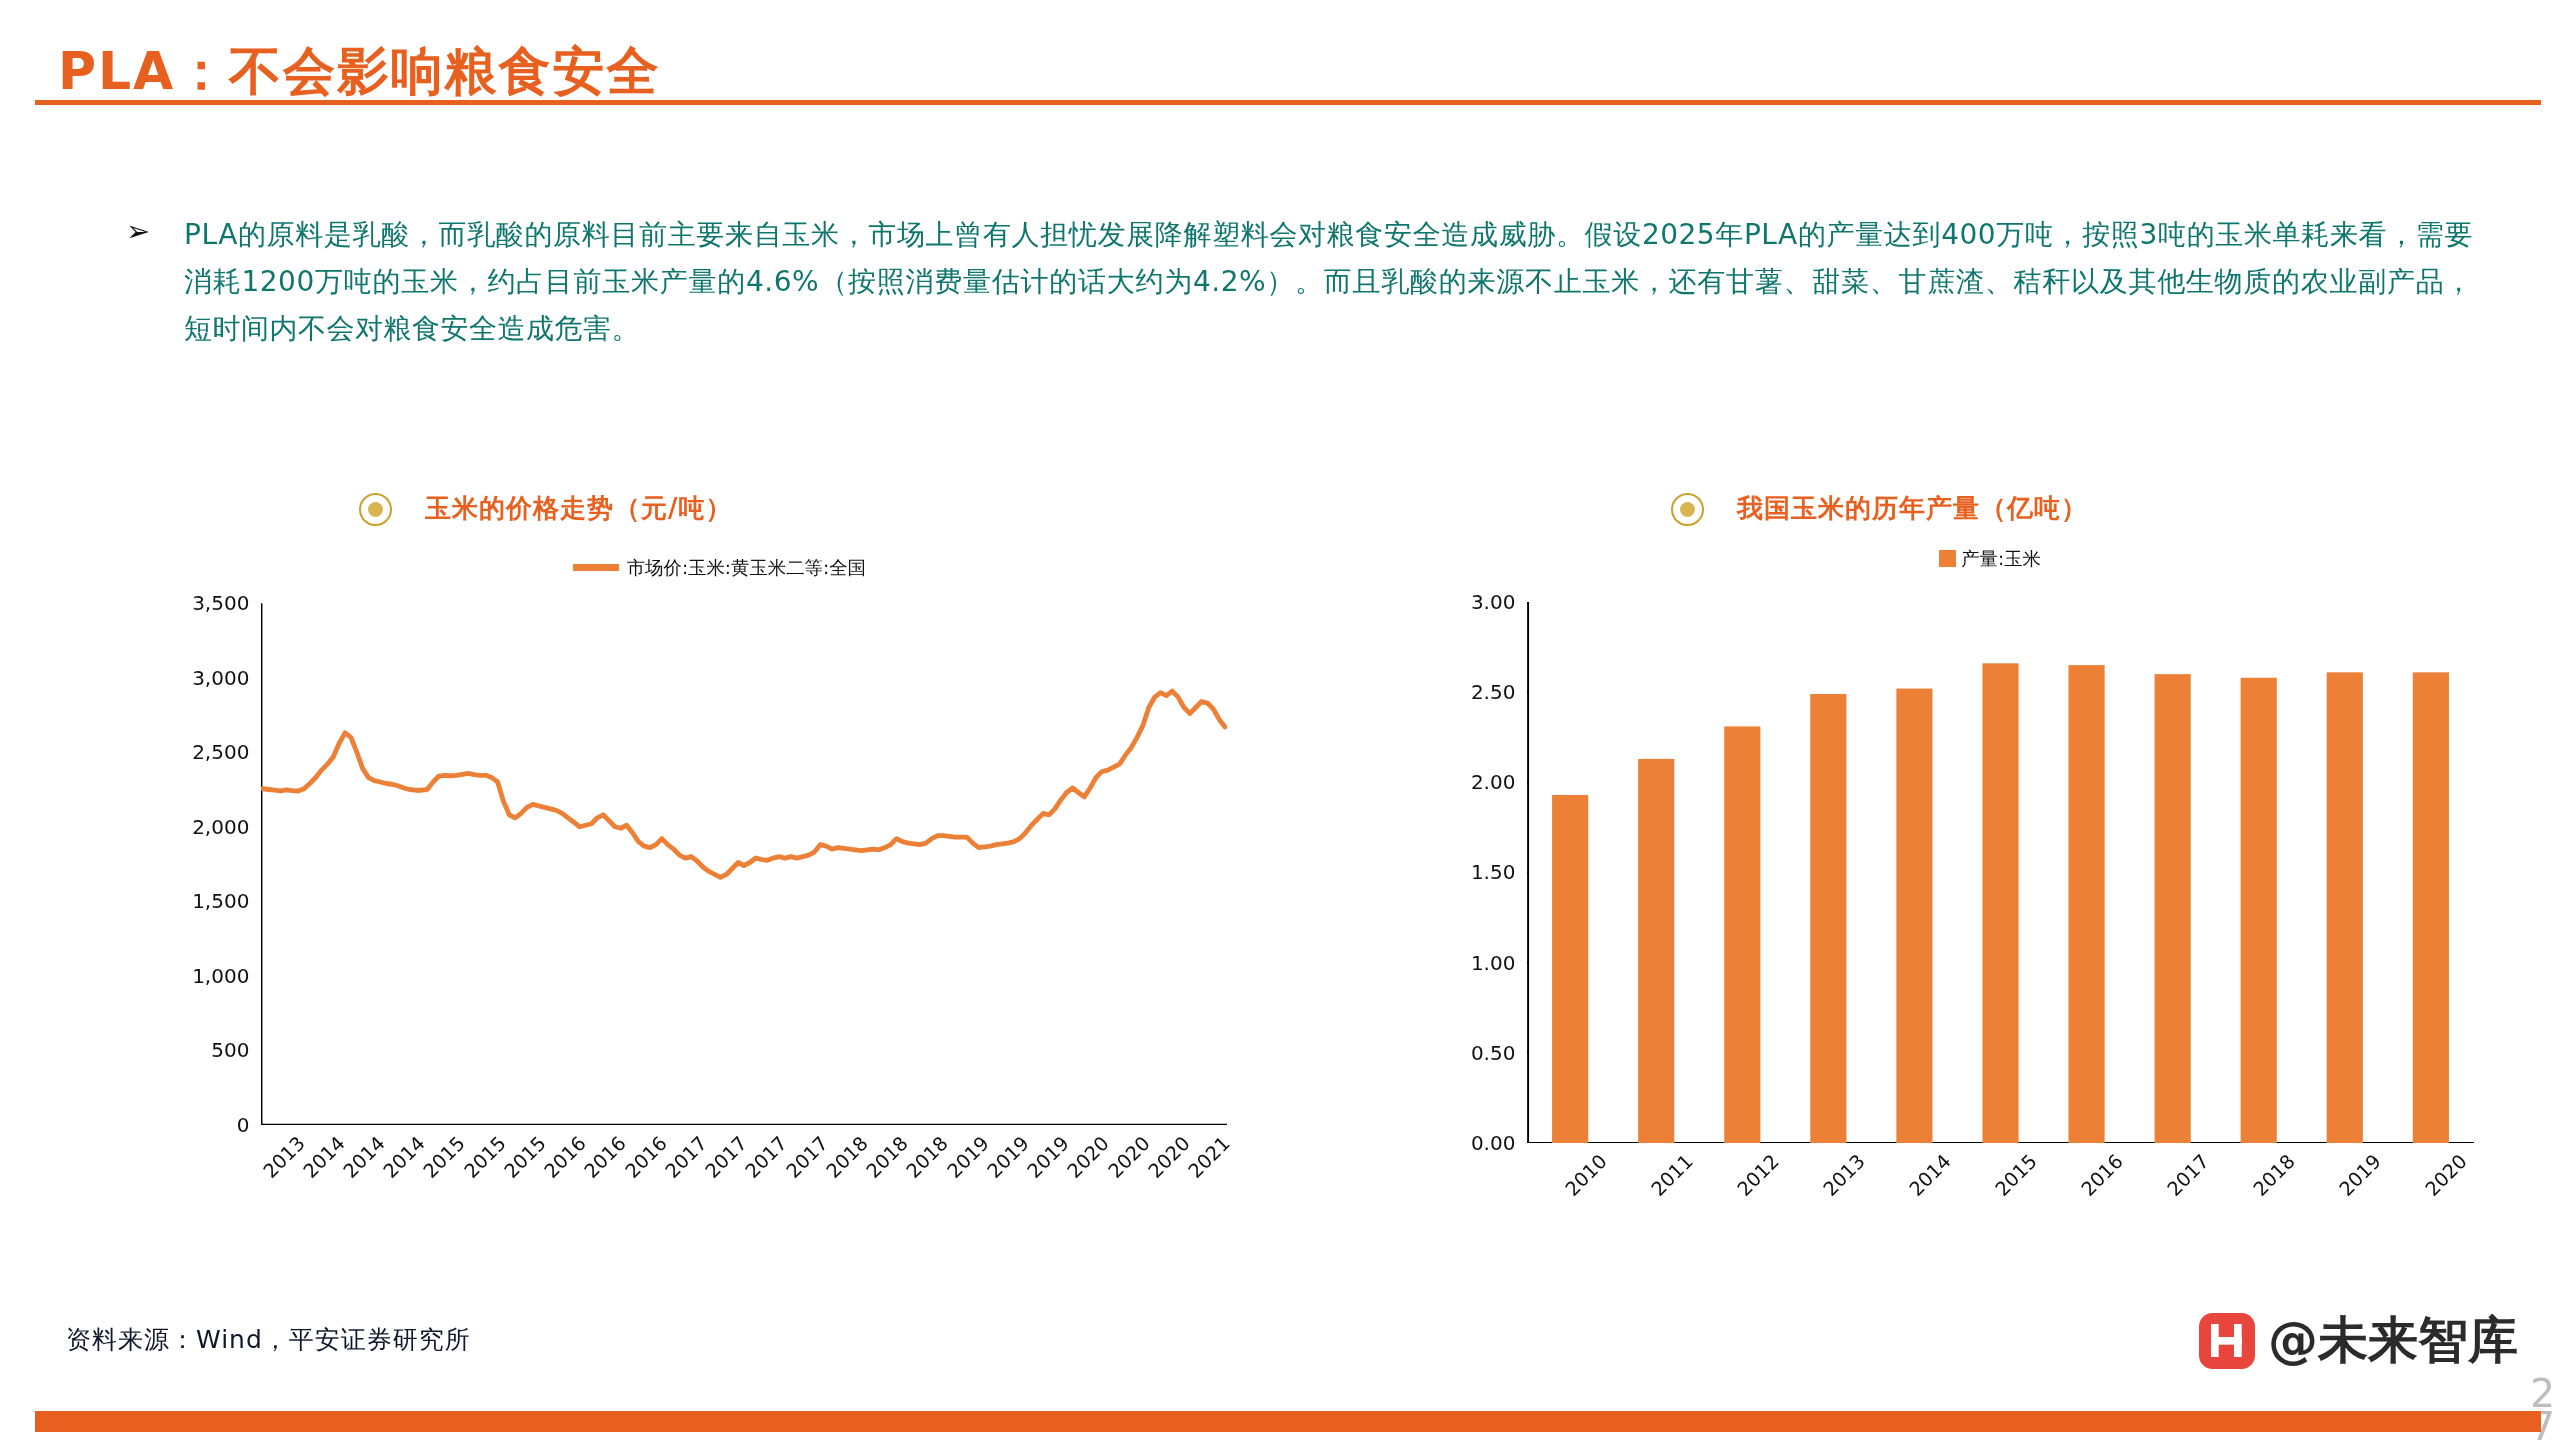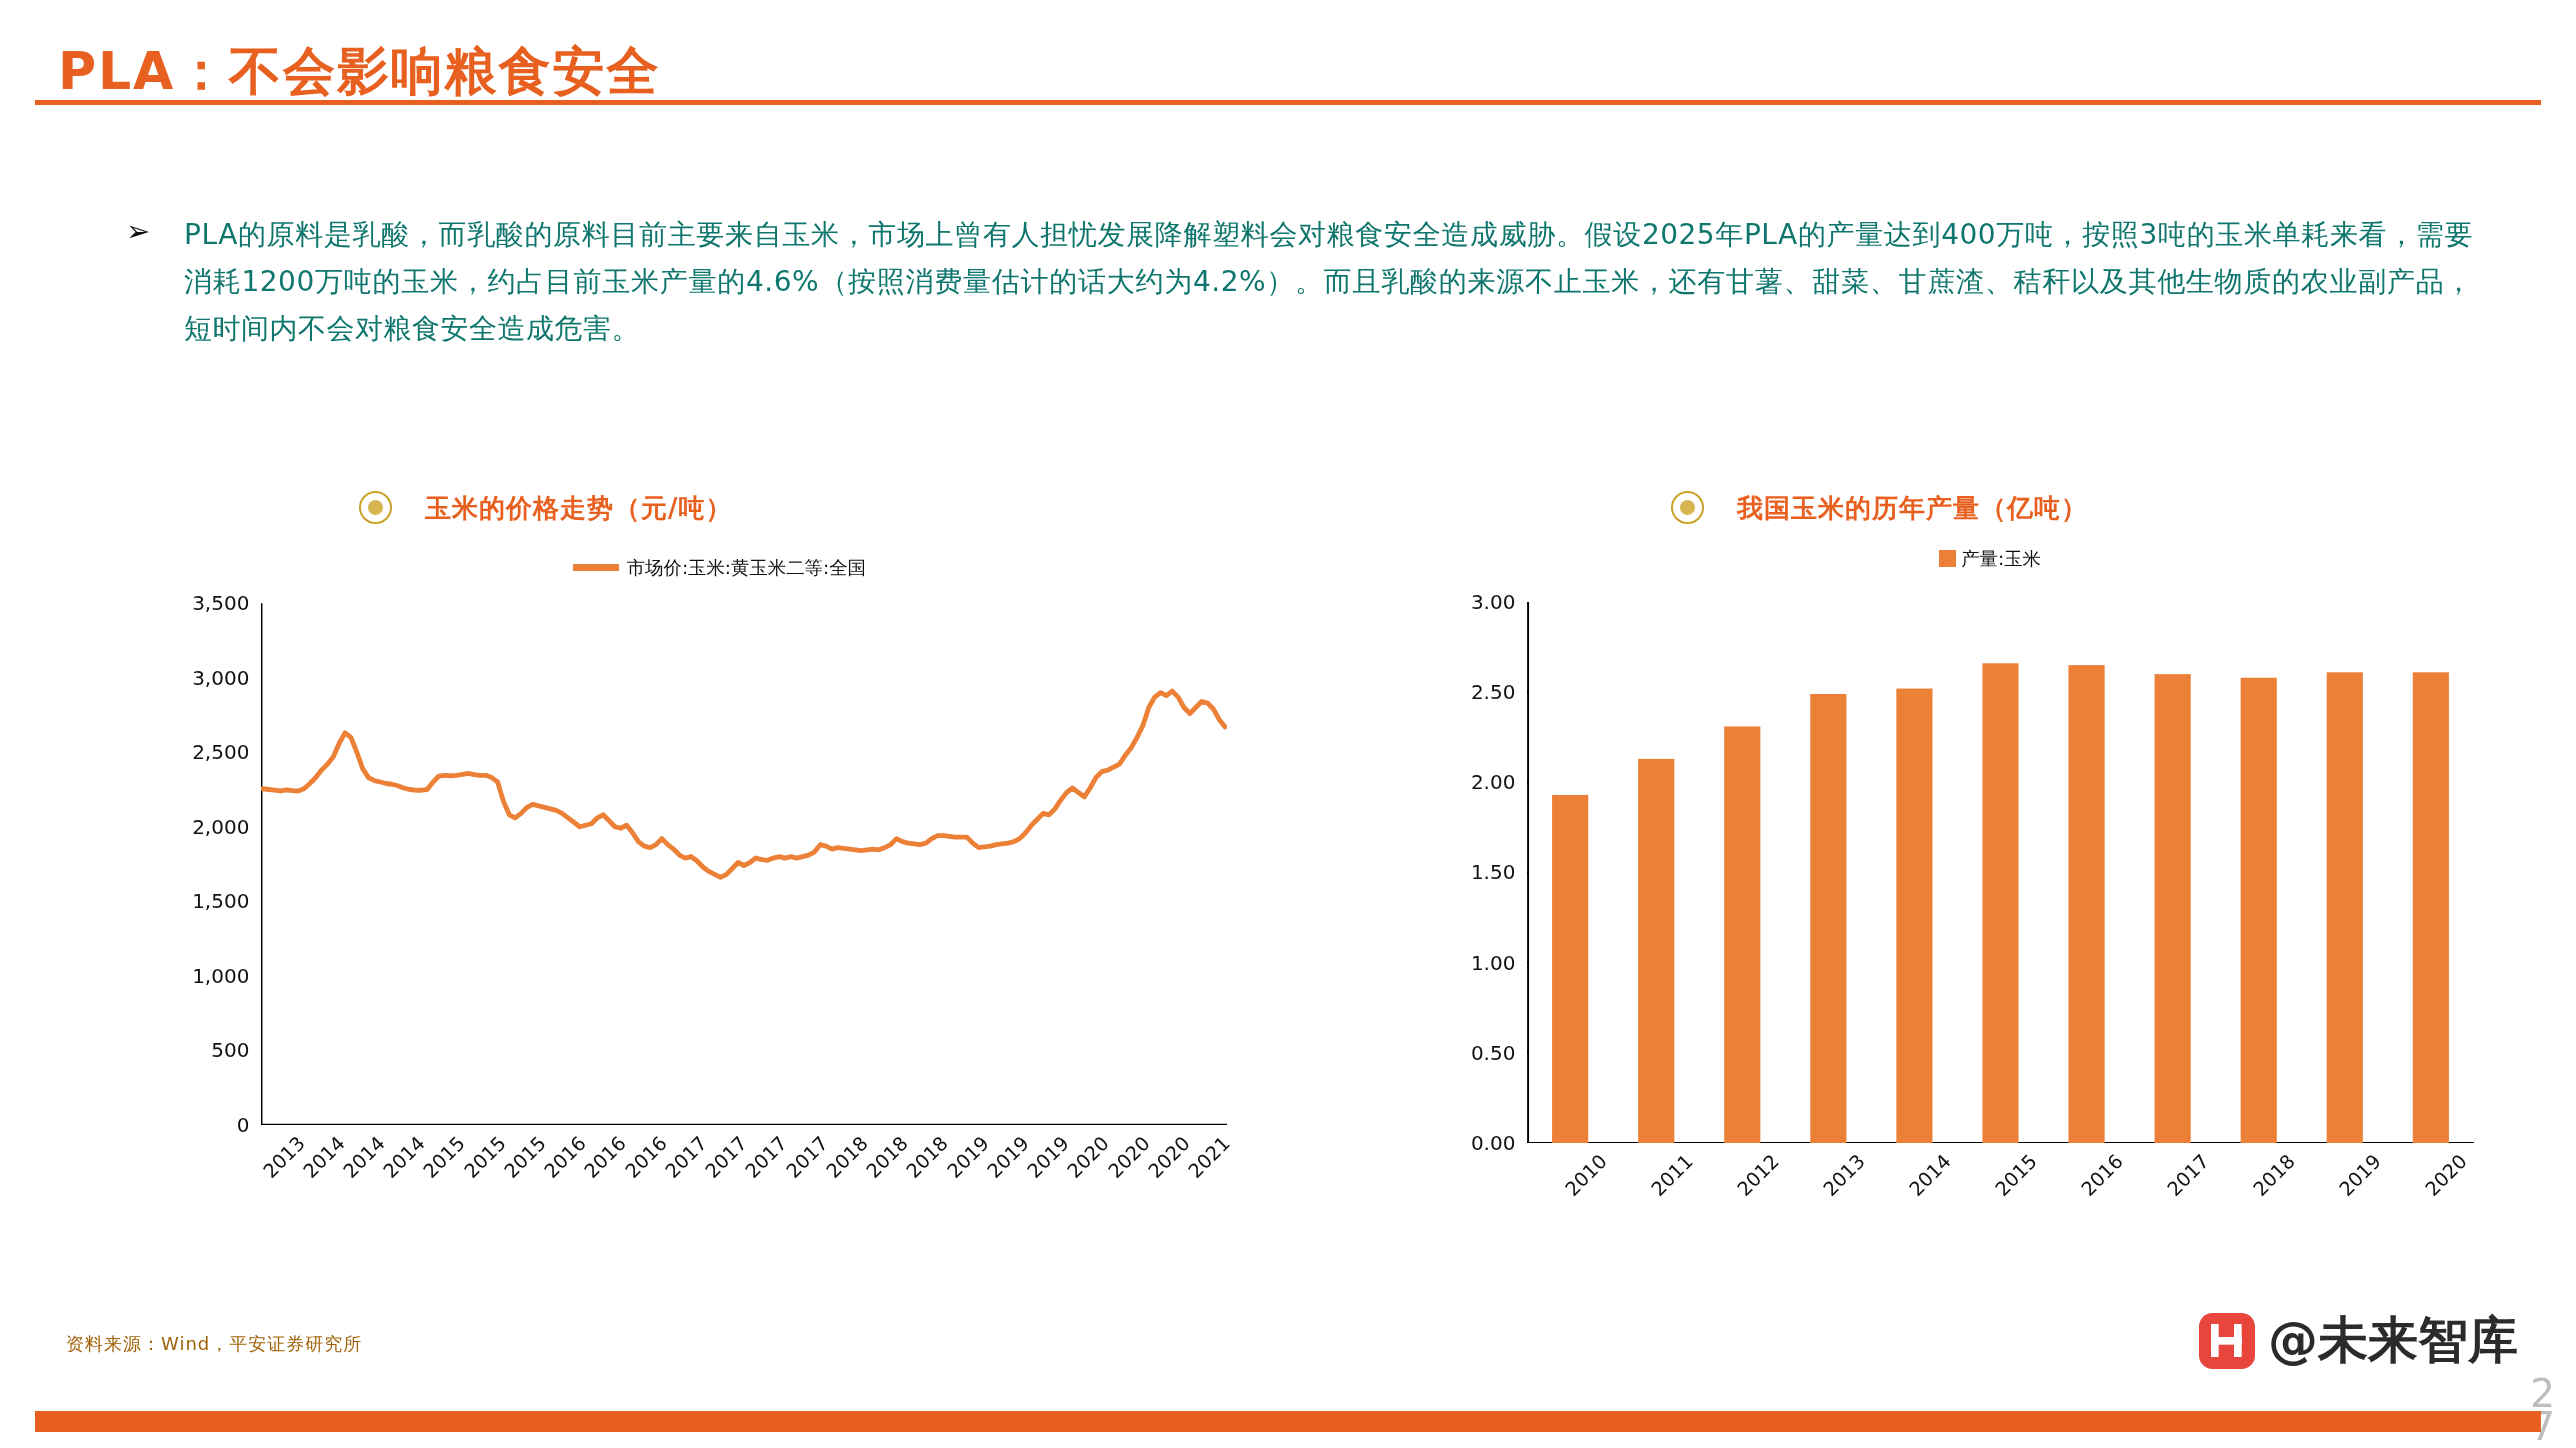--- a/index.html
+++ b/index.html
@@ -49,21 +49,21 @@
     font-size: 29px; color: #111; line-height: 1;
   }
   .bullet-text {
     margin-left: 58px;
     font-size: 28px; line-height: 47px; color: #0f766e;
     text-align: justify; letter-spacing: 0.5px;
     font-family: "DejaVu Sans", sans-serif;
   }
 
   
-  .sec-head { position: absolute; display: flex; align-items: flex-start; }
+  .sec-head { position: absolute; display: flex; align-items: flex-end; }
   .sec-head .ring {
     width: 33px; height: 33px; border-radius: 50%;
     border: 2.9px solid #c9a227; display: flex;
     align-items: center; justify-content: center; flex: none;
   }
   .sec-head .ring i {
     display: block; width: 15.5px; height: 15.5px; border-radius: 50%;
     background: #d9b551;
   }
   .sec-head .label {
@@ -100,21 +100,21 @@
     position: absolute; top: 100%;
     font-size: 19.3px; color: #111; white-space: nowrap;
     transform-origin: right top;
     transform: rotate(-45deg) translate(-3.9px, 5.8px);
     font-family: "DejaVu Sans", sans-serif;
   }
 
   
   .source {
     position: absolute; left: 66px; bottom: 93px;
-    font-size: 18px; color: #a16207; letter-spacing: 1px;
+    font-size: 25px; color: #0f172a; letter-spacing: 1px;
     font-family: "DejaVu Sans", sans-serif;
   }
   .footer-bar {
     position: absolute; left: 35px; bottom: 17.4px; width: 2506px; height: 21px;
     background: #e8601f;
   }
   .page-num {
     position: absolute; right: 21px; bottom: 5.8px;
     font-size: 39px; color: #bdbdbd; line-height: 0.85; text-align: right;
     font-family: "DejaVu Sans", sans-serif;

